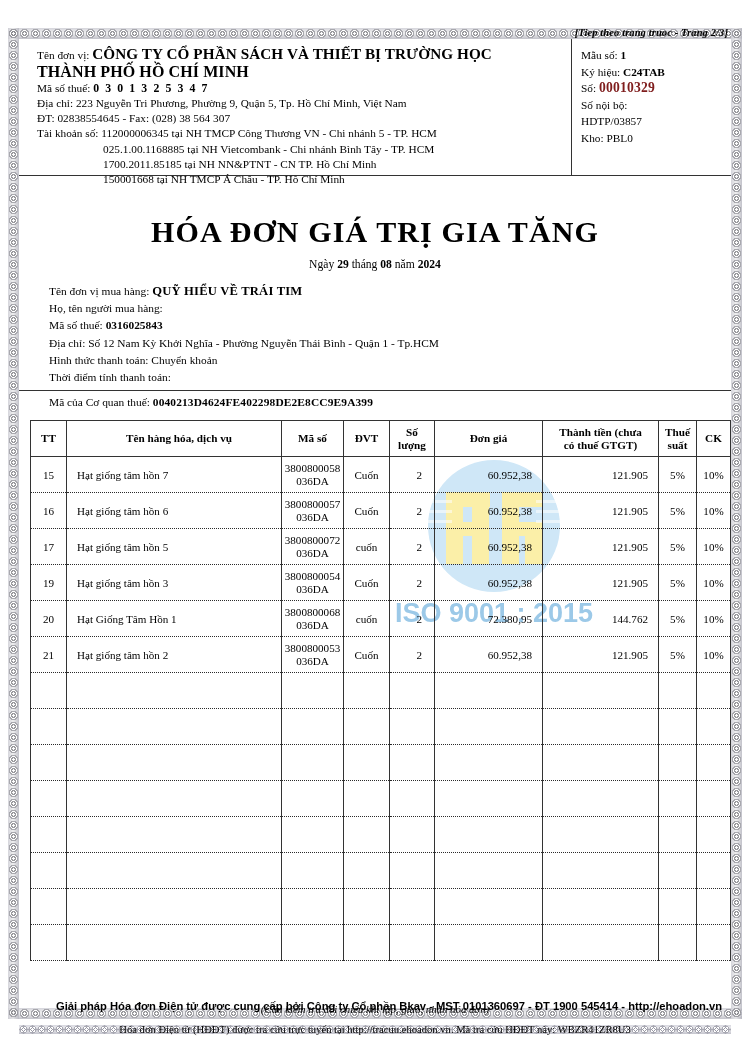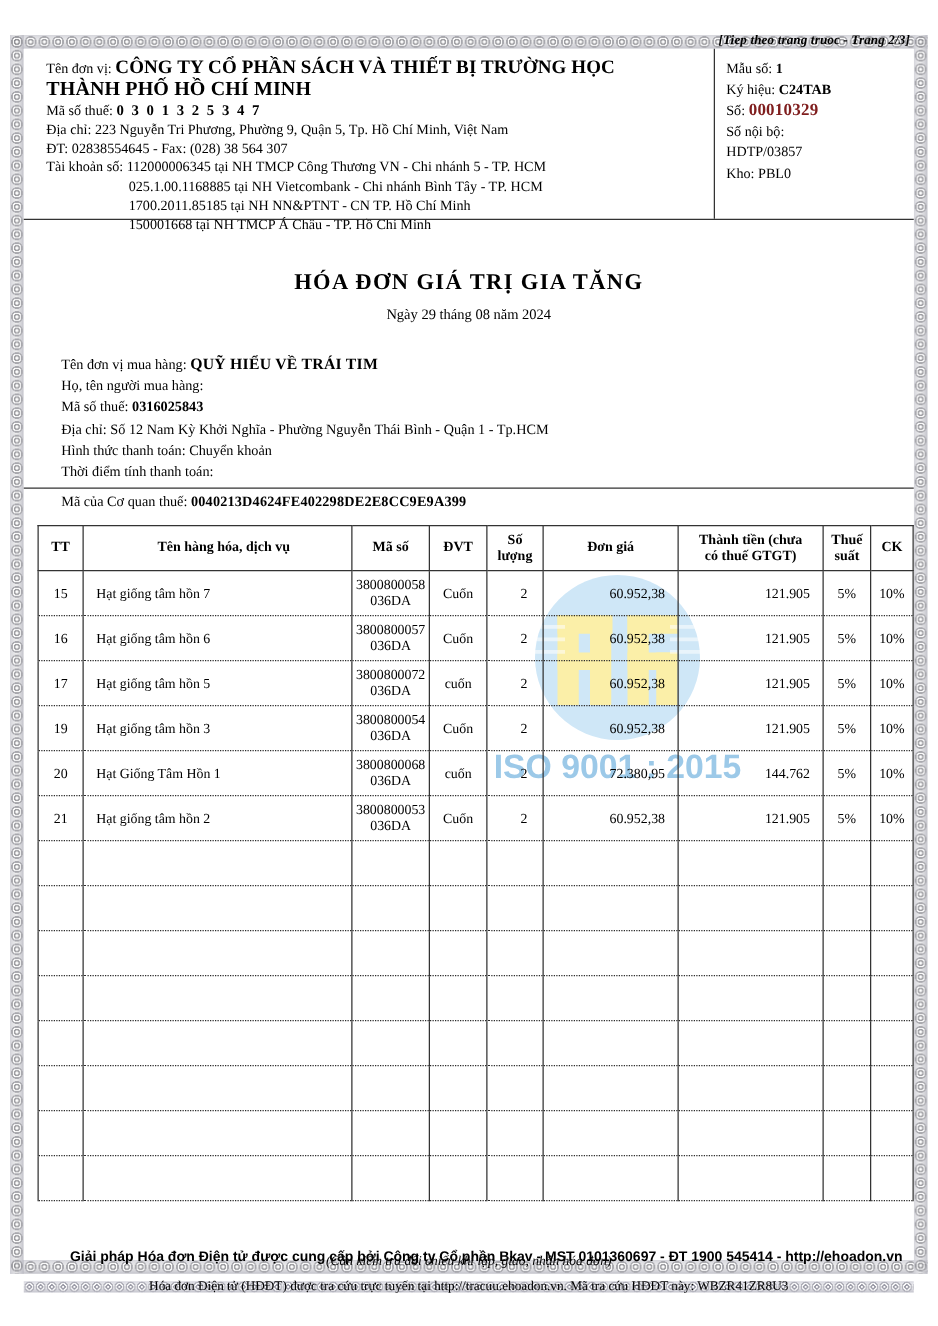--- a/index.html
+++ b/index.html
@@ -109,24 +109,24 @@
     left: 562px; top: 8px;
     width: 145px;
   }
   .meta .line { font-size: 11.3px; line-height: 16.6px; }
   .meta b { font-weight: bold; }
   .sonum { font-weight: bold; font-size: 13.6px; letter-spacing: .2px; }
 
   
   .title-wrap { position: absolute; left: 0; top: 176px; width: 712px; text-align: center; }
   .title {
-    font-size: 18px; font-weight: bold; letter-spacing: 1.1px;
+    font-size: 30px; font-weight: bold; letter-spacing: 1.1px;
   }
   .date-line { font-size: 11.6px; margin-top: 9px; }
-  .date-line b { font-weight: normal; }
+  .date-line b { font-weight: bold; }
 
   
   .buyer { position: absolute; left: 30px; top: 244px; width: 660px; }
   .buyer .line { font-size: 11.4px; line-height: 17.2px; }
   .buyer b { font-weight: bold; }
   .bname { font-weight: bold; font-size: 12.6px; letter-spacing: .2px; }
 
   .hdiv2 {
     position: absolute; left: 0; top: 351px;
     width: 712px; height: 0; border-top: 1.1px solid #333;

